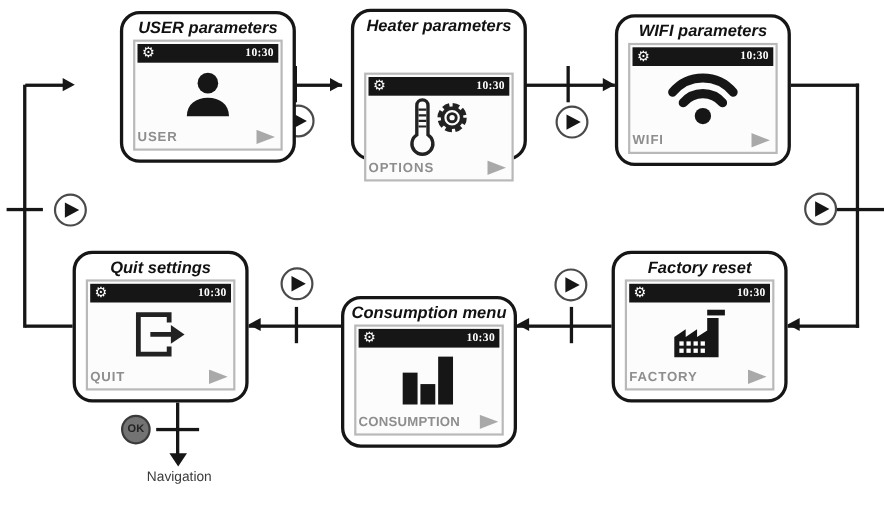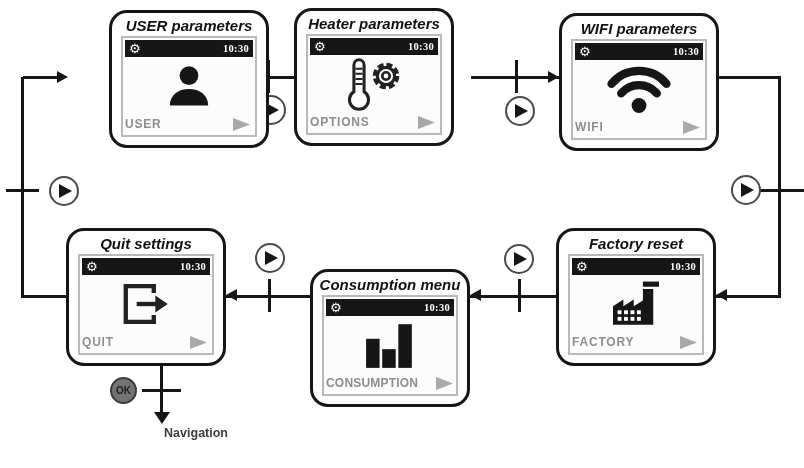--- a/index.html
+++ b/index.html
@@ -39,22 +39,22 @@
   
   .play-btn { position:absolute; width:30px; height:30px; border:2px solid #4a4a4a; border-radius:50%;
               background:#fff; display:flex; align-items:center; justify-content:center; }
   .play-tri { width:0; height:0; border-left:13px solid #161616;
               border-top:7.5px solid transparent; border-bottom:7.5px solid transparent; margin-left:3px; }
 
   .ok-btn { position:absolute; left:110px; top:377px; width:27px; height:27px; border:2px solid #3a3a3a;
             border-radius:50%; background:#737373; display:flex; align-items:center; justify-content:center;
             font-weight:700; font-size:10px; color:#222; }
 
-  .footer-text { position:absolute; left:98px; top:425px; width:130px; text-align:right;
-                 font-weight:700; font-size:12.5px; line-height:16px; color:#3c3c3c; }
+  .footer-text { position:absolute; left:98px; top:425px; width:130px; text-align:center;
+                 font-weight:400; font-size:12.5px; line-height:16px; color:#3c3c3c; }
 </style>
 </head>
 <body>
 
 <div class="canvas">
 
   <div class="v-line" style="left:21px; top:77px; height:221px;"></div>
   <div class="h-line" style="left:23px; top:76px; width:35px;"></div>
   <div class="arr-right" style="left:57px; top:71px;"></div>
   <div class="h-line" style="left:23px; top:295px; width:43px;"></div>
@@ -125,21 +125,21 @@
       </div>
       <div class="lcd-footer">
         <span class="lcd-label">USER</span>
         <svg class="next-triangle" width="17" height="13" viewBox="0 0 17 13">
           <polygon points="0,0 17,6.5 0,13" fill="#a9a9a9"></polygon>
         </svg>
       </div>
     </div>
   </div>
 
-  <div class="screen" style="left:294px; top:8px;">
+  <div class="screen" style="left:319px; top:8px;gap:32px;">
     <div class="screen-title">Heater parameters</div>
     <div class="lcd">
       <div class="lcd-header">
         <span class="gear-glyph">⚙</span>
         <span class="lcd-time">10:30</span>
       </div>
       <div class="lcd-body">
         <div class="icon-row">
           <svg width="26" height="56" viewBox="0 0 20 44">
             <path d="M6 7a4 4 0 0 1 8 0v21a7.5 7.5 0 1 1-8 0z" fill="none" stroke="#222" stroke-width="2.4"></path>

